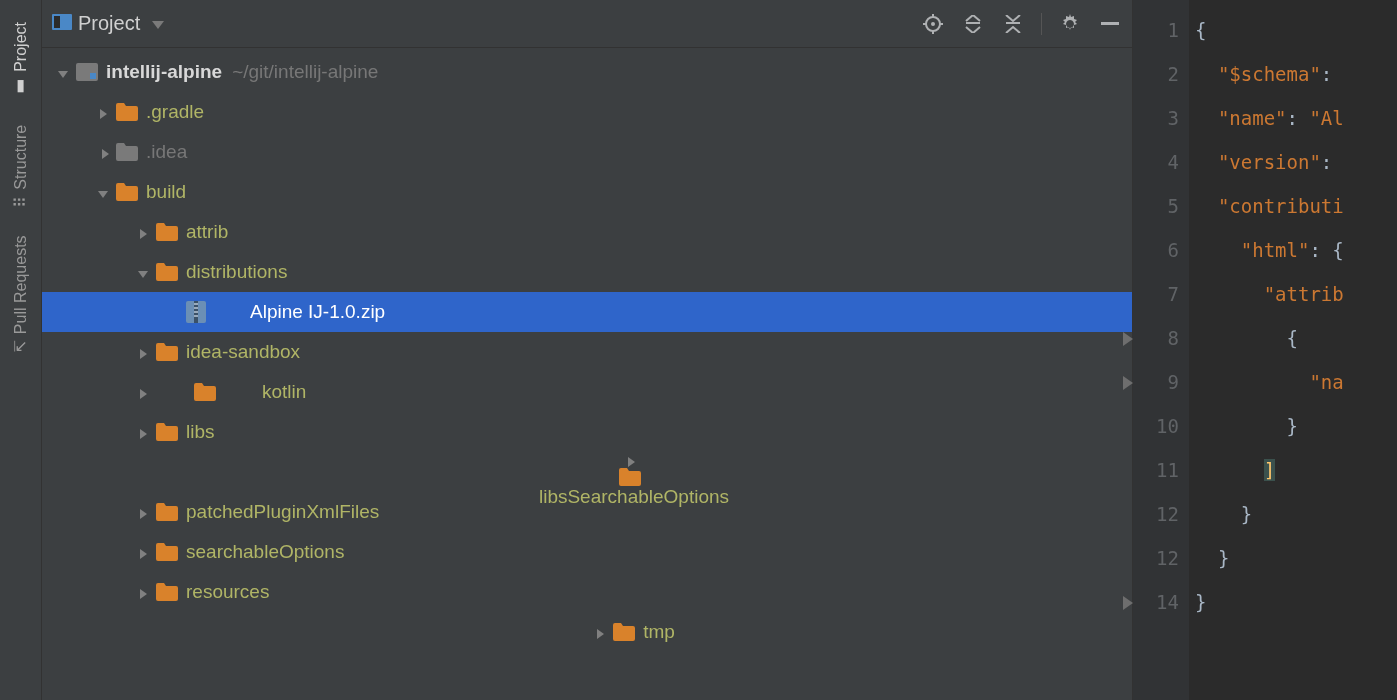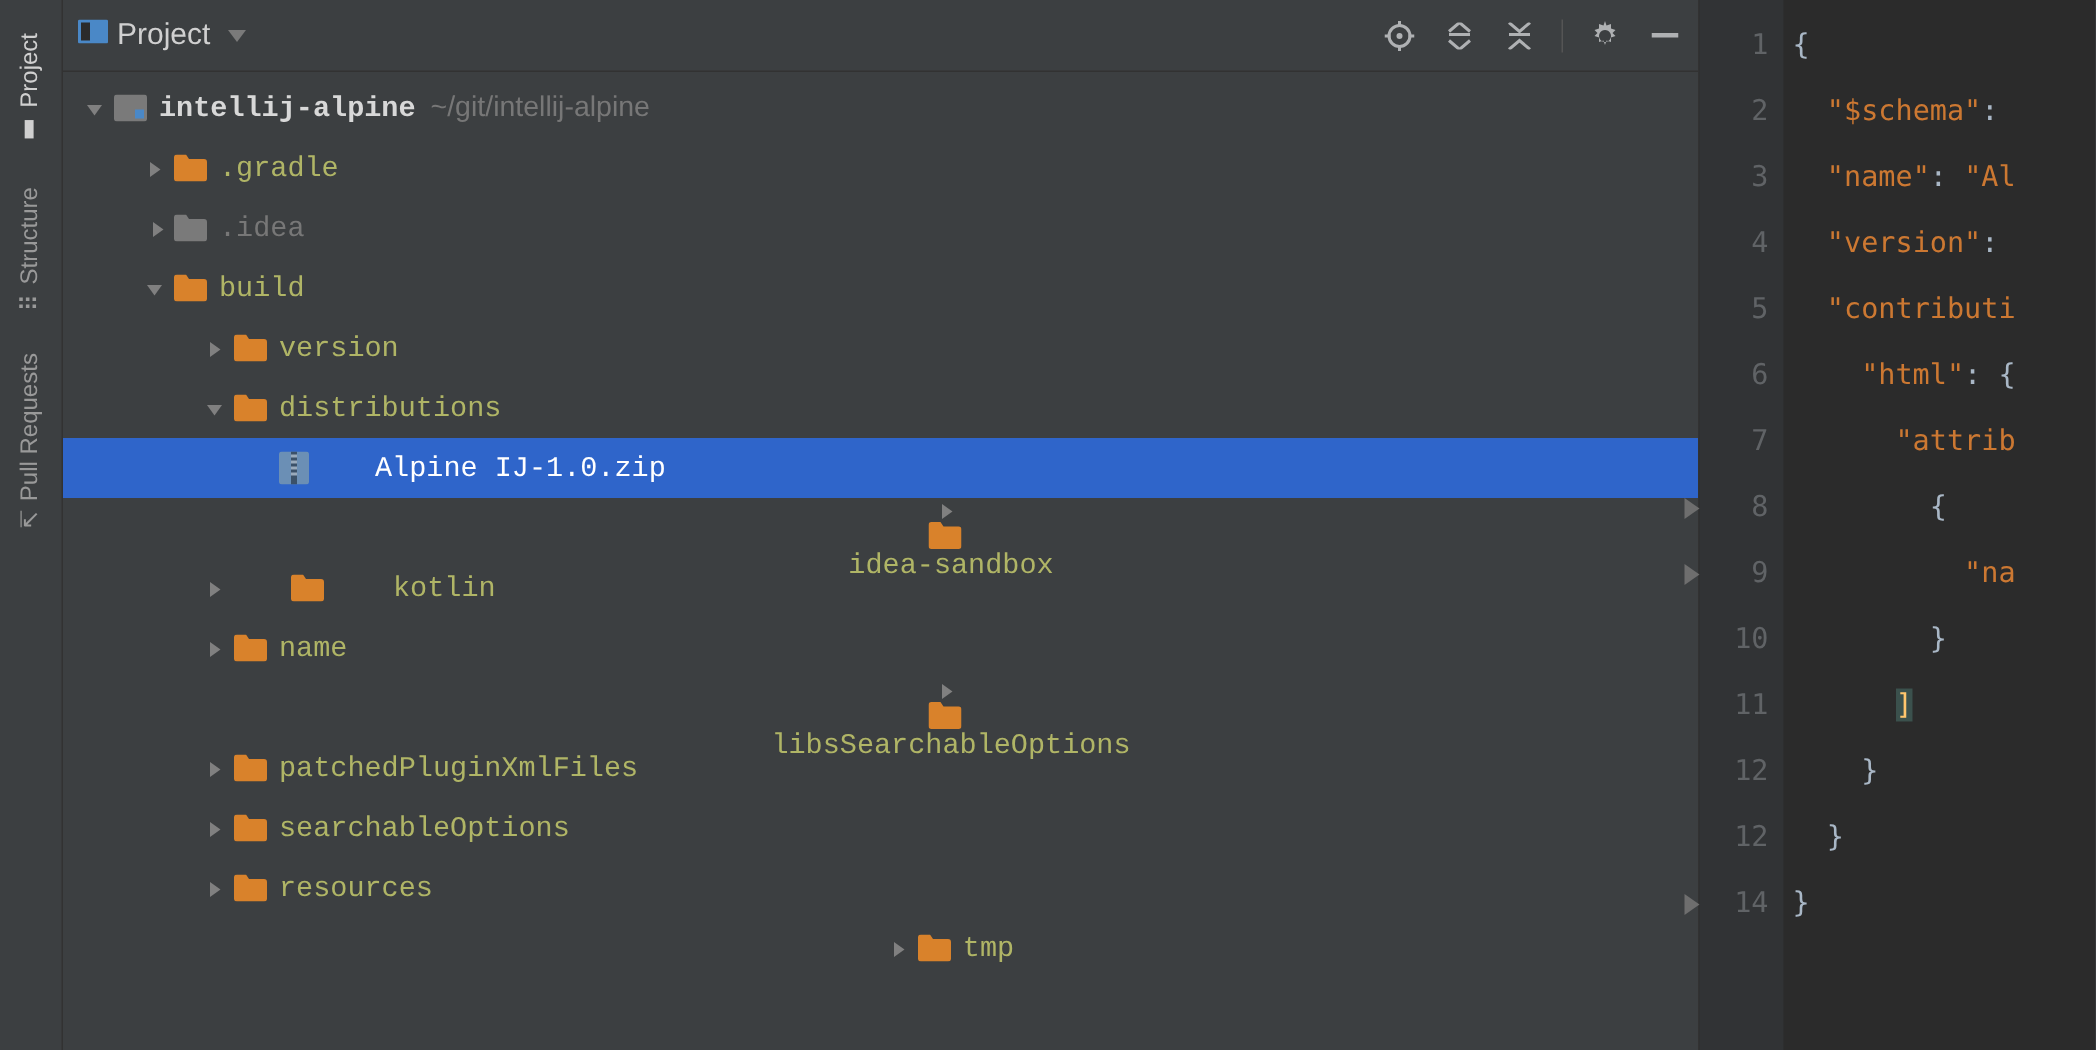--- a/index.html
+++ b/index.html
@@ -94,21 +94,21 @@
   margin-right: 4px;
   flex-shrink: 0;
 }
 .arrow svg { fill: #808080; }
 .folder {
   width: 22px;
   height: 18px;
   margin-right: 8px;
   flex-shrink: 0;
 }
-.node-label { color: #b0b566; font-family: Liberation Mono, monospace; }
+.node-label { color: #b0b566; }
 .node-label.dim { color: #777; }
 .node-label.root { color: #d8d8d8; font-weight: 600; }
 .node-path { color: #777; margin-left: 10px; font-weight: 400; }
 .tree-row.selected .node-label { color: #fff; }
 .file-icon {
   width: 20px;
   height: 22px;
   margin-right: 8px;
   flex-shrink: 0;
 }
@@ -262,21 +262,21 @@
           </svg></span>
         <span class="node-label">build</span>
       </div>
       <div class="tree-row" style="padding-left: 94px;">
         <span class="arrow"><svg width="14" height="14" viewBox="0 0 14 14">
             <path d="M4 2 L11 7 L4 12 Z"></path>
           </svg></span>
         <span class="folder"><svg width="22" height="18" viewBox="0 0 22 18">
             <path d="M0 2 a2 2 0 0 1 2-2 h6 l2 3 h10 a2 2 0 0 1 2 2 v11 a2 2 0 0 1 -2 2 H2 a2 2 0 0 1 -2-2 Z" fill="#d9822b"></path>
           </svg></span>
-        <span class="node-label">version</span>
+        <span class="node-label">attrib</span>
       </div>
       <div class="tree-row" style="padding-left: 94px;">
         <span class="arrow"><svg width="14" height="14" viewBox="0 0 14 14">
             <path d="M2 4 L12 4 L7 11 Z"></path>
           </svg></span>
         <span class="folder"><svg width="22" height="18" viewBox="0 0 22 18">
             <path d="M0 2 a2 2 0 0 1 2-2 h6 l2 3 h10 a2 2 0 0 1 2 2 v11 a2 2 0 0 1 -2 2 H2 a2 2 0 0 1 -2-2 Z" fill="#d9822b"></path>
           </svg></span>
         <span class="node-label">distributions</span>
       </div>
@@ -285,21 +285,21 @@
         <span class="file-icon"><svg width="20" height="22" viewBox="0 0 20 22">
             <rect width="20" height="22" fill="#6b8fb5" rx="2"></rect>
             <rect x="8" y="0" width="4" height="22" fill="#3b5168"></rect>
             <rect x="8" y="2" width="4" height="2" fill="#9ab"></rect>
             <rect x="8" y="6" width="4" height="2" fill="#9ab"></rect>
             <rect x="8" y="10" width="4" height="2" fill="#9ab"></rect>
             <rect x="8" y="14" width="4" height="2" fill="#9ab"></rect>
           </svg></span>
         <span class="node-label">Alpine IJ-1.0.zip</span>
       </div>
-      <div class="tree-row" style="padding-left: 94px; flex-direction: column;">
+      <div class="tree-row" style="padding-left: 94px;">
         <span class="arrow"><svg width="14" height="14" viewBox="0 0 14 14">
             <path d="M4 2 L11 7 L4 12 Z"></path>
           </svg></span>
         <span class="folder"><svg width="22" height="18" viewBox="0 0 22 18">
             <path d="M0 2 a2 2 0 0 1 2-2 h6 l2 3 h10 a2 2 0 0 1 2 2 v11 a2 2 0 0 1 -2 2 H2 a2 2 0 0 1 -2-2 Z" fill="#d9822b"></path>
           </svg></span>
         <span class="node-label">idea-sandbox</span>
       </div>
       <div class="tree-row" style="padding-left: 94px; gap: 38px;">
         <span class="arrow"><svg width="14" height="14" viewBox="0 0 14 14">
@@ -310,21 +310,21 @@
           </svg></span>
         <span class="node-label">kotlin</span>
       </div>
       <div class="tree-row" style="padding-left: 94px;">
         <span class="arrow"><svg width="14" height="14" viewBox="0 0 14 14">
             <path d="M4 2 L11 7 L4 12 Z"></path>
           </svg></span>
         <span class="folder"><svg width="22" height="18" viewBox="0 0 22 18">
             <path d="M0 2 a2 2 0 0 1 2-2 h6 l2 3 h10 a2 2 0 0 1 2 2 v11 a2 2 0 0 1 -2 2 H2 a2 2 0 0 1 -2-2 Z" fill="#d9822b"></path>
           </svg></span>
-        <span class="node-label">name</span>
+        <span class="node-label">libs</span>
       </div>
       <div class="tree-row" style="padding-left: 94px; flex-direction: column;">
         <span class="arrow"><svg width="14" height="14" viewBox="0 0 14 14">
             <path d="M4 2 L11 7 L4 12 Z"></path>
           </svg></span>
         <span class="folder"><svg width="22" height="18" viewBox="0 0 22 18">
             <path d="M0 2 a2 2 0 0 1 2-2 h6 l2 3 h10 a2 2 0 0 1 2 2 v11 a2 2 0 0 1 -2 2 H2 a2 2 0 0 1 -2-2 Z" fill="#d9822b"></path>
           </svg></span>
         <span class="node-label">libsSearchableOptions</span>
       </div>

